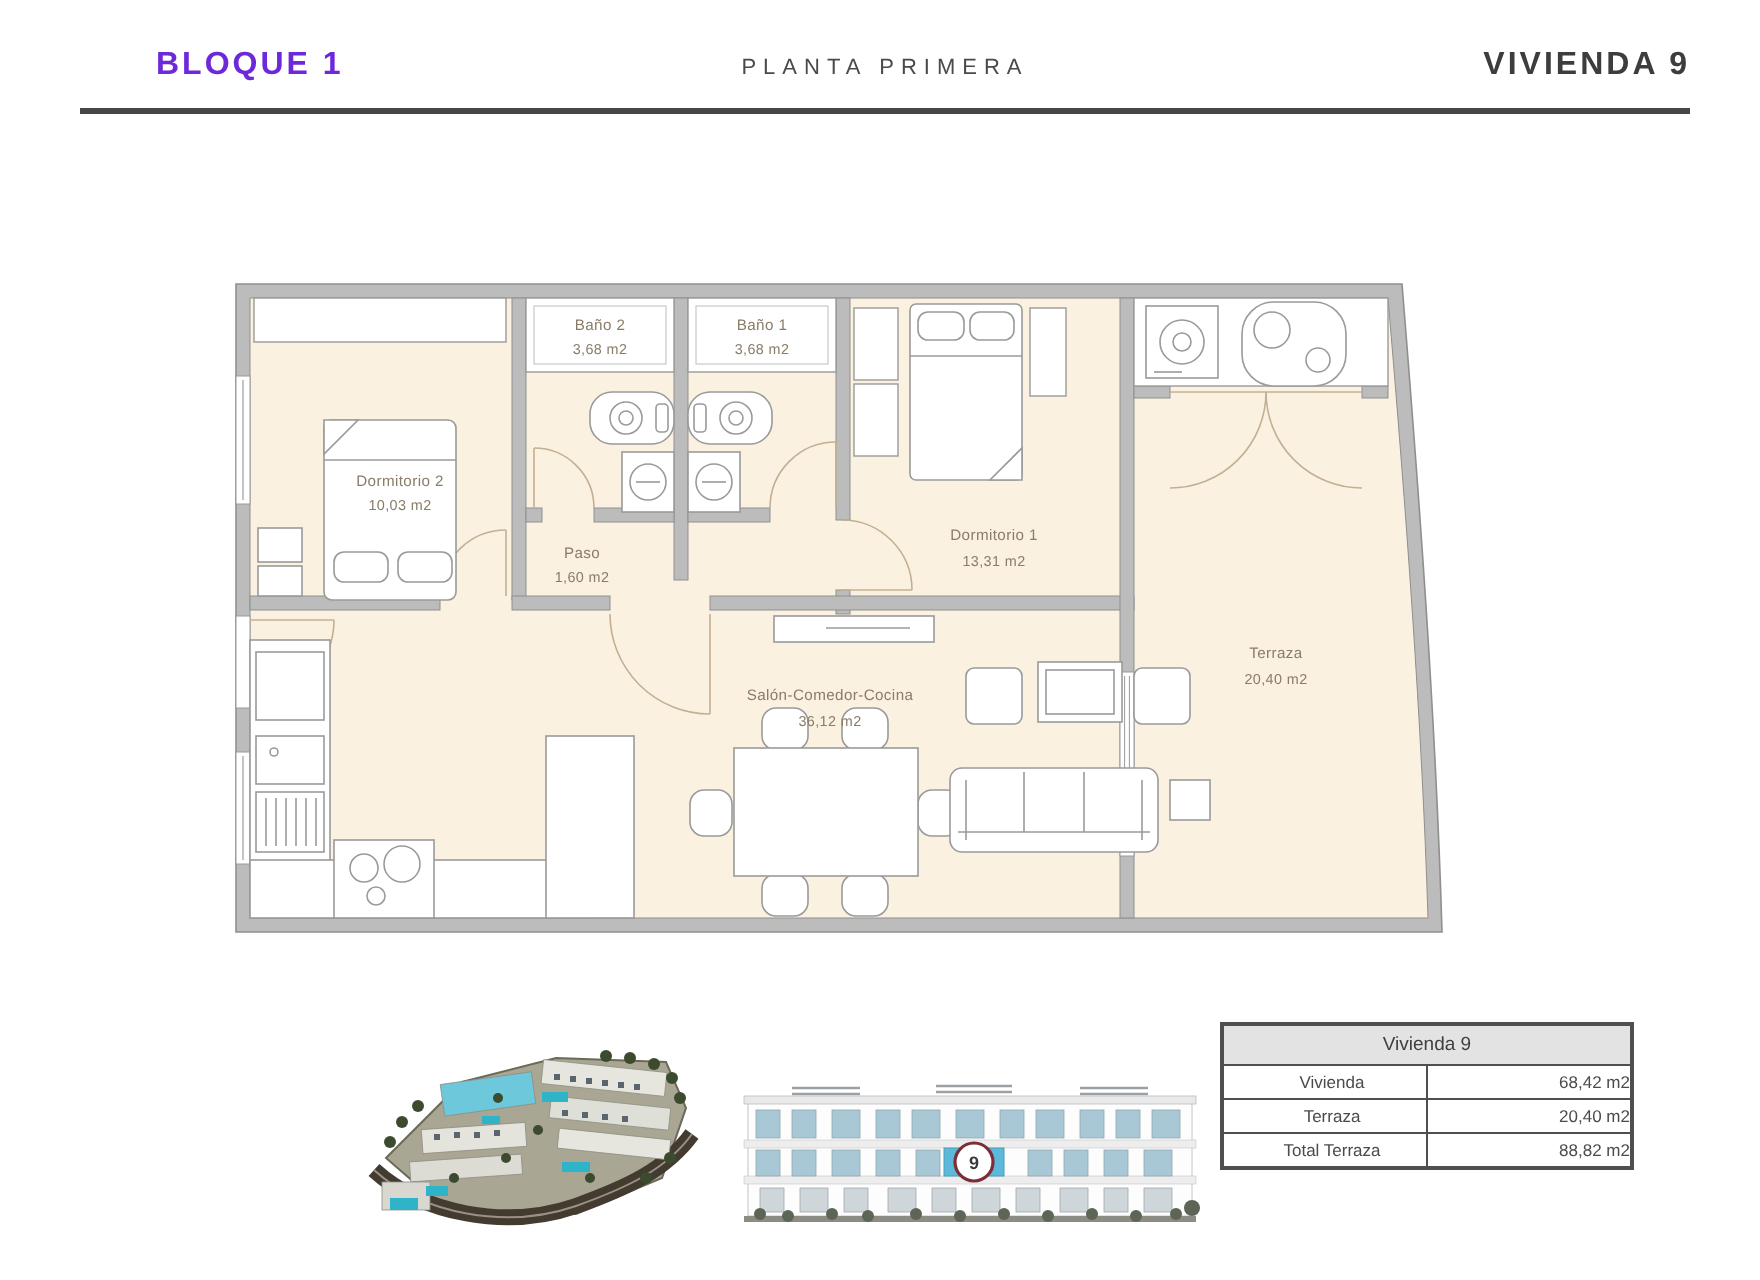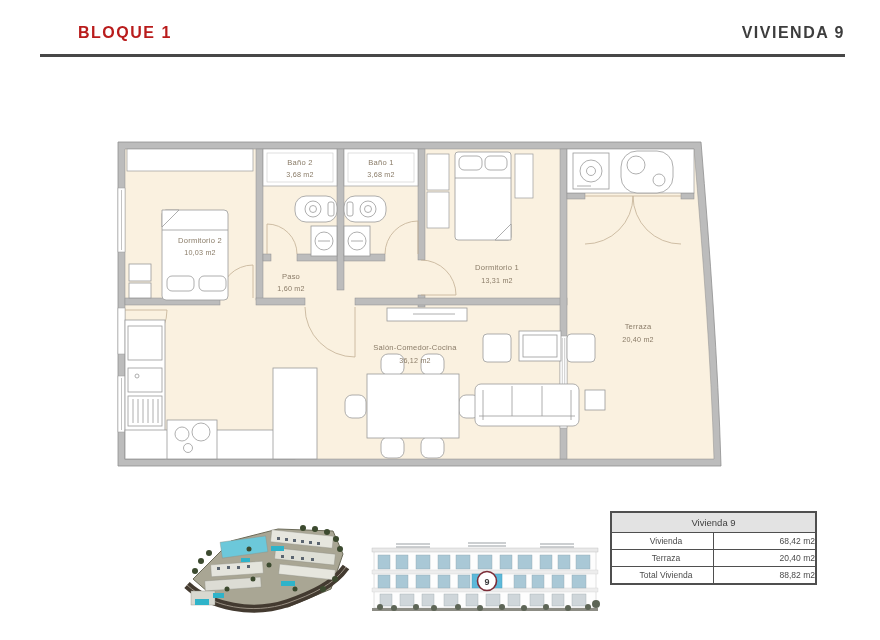--- a/index.html
+++ b/index.html
@@ -2,21 +2,21 @@
 <html><head>
 <meta charset="utf-8">
 <style>
   html,body{margin:0;padding:0;background:#ffffff;}
   body{font-family:"Liberation Sans", sans-serif;}
   #page{position:relative;width:880px;height:640px;background:#fff;overflow:hidden;}
 
   
   .hdr{position:absolute;left:40px;top:22px;width:805px;height:26px;}
   .hdr .block{position:absolute;left:38px;top:2px;font-size:16px;font-weight:bold;
-              letter-spacing:1.5px;color:#b91c1c;}
+              letter-spacing:1.5px;color:#6d28d9;}
   .hdr .floor{position:absolute;left:0;right:0;top:6px;text-align:center;font-size:11px;
               letter-spacing:3.5px;color:#4a4a4a;font-weight:400;}
   .hdr .unit{position:absolute;right:0;top:2px;font-size:16px;font-weight:bold;
              letter-spacing:1.5px;color:#3d3d3d;}
   .hdr-rule{position:absolute;left:40px;top:54px;width:805px;height:3px;background:#474747;}
 
   
   .plan{position:absolute;left:115px;top:138px;}
   .plan text{font-family:"Liberation Sans", sans-serif;fill:#8a7c68;}
   .room-name{font-size:7.6px;letter-spacing:.2px;}
@@ -36,20 +36,21 @@
   .sumtab .val{text-align:right;width:50%;padding:3px 0;}
   .sumtab{border:2px solid #4f4f4f;}
 </style>
 </head>
 <body>
 
 <div id="page">
 
   <div class="hdr">
     <div class="block">BLOQUE 1</div>
+    <div class="floor">PLANTA PRIMERA</div>
     <div class="unit">VIVIENDA 9</div>
   </div>
   <div class="hdr-rule"></div>
 
   <svg class="plan" width="615" height="352" viewBox="0 0 615 352">
 
     <path d="M 3,4 L 586,4 C 595,115 603,225 606,328 L 3,328 Z" fill="#bcbcbc" stroke="#8f8f8f" stroke-width="0.8"></path>
     <path d="M 10,11 L 579,11 C 588,117 596,224 599,321 L 10,321 Z" fill="#faf1e0" stroke="#8f8f8f" stroke-width="0.5"></path>
 
     <g fill="#bcbcbc" stroke="#8f8f8f" stroke-width="0.5">
@@ -407,19 +408,19 @@
       </tr>
       <tr>
         <td class="lab">Vivienda</td>
         <td class="val">68,42 m2</td>
       </tr>
       <tr>
         <td class="lab">Terraza</td>
         <td class="val">20,40 m2</td>
       </tr>
       <tr>
-        <td class="lab">Total Vivienda</td>
+        <td class="lab">Total Terraza</td>
         <td class="val">88,82 m2</td>
       </tr>
     </tbody>
   </table>
 
 </div>
 
 </body></html>

